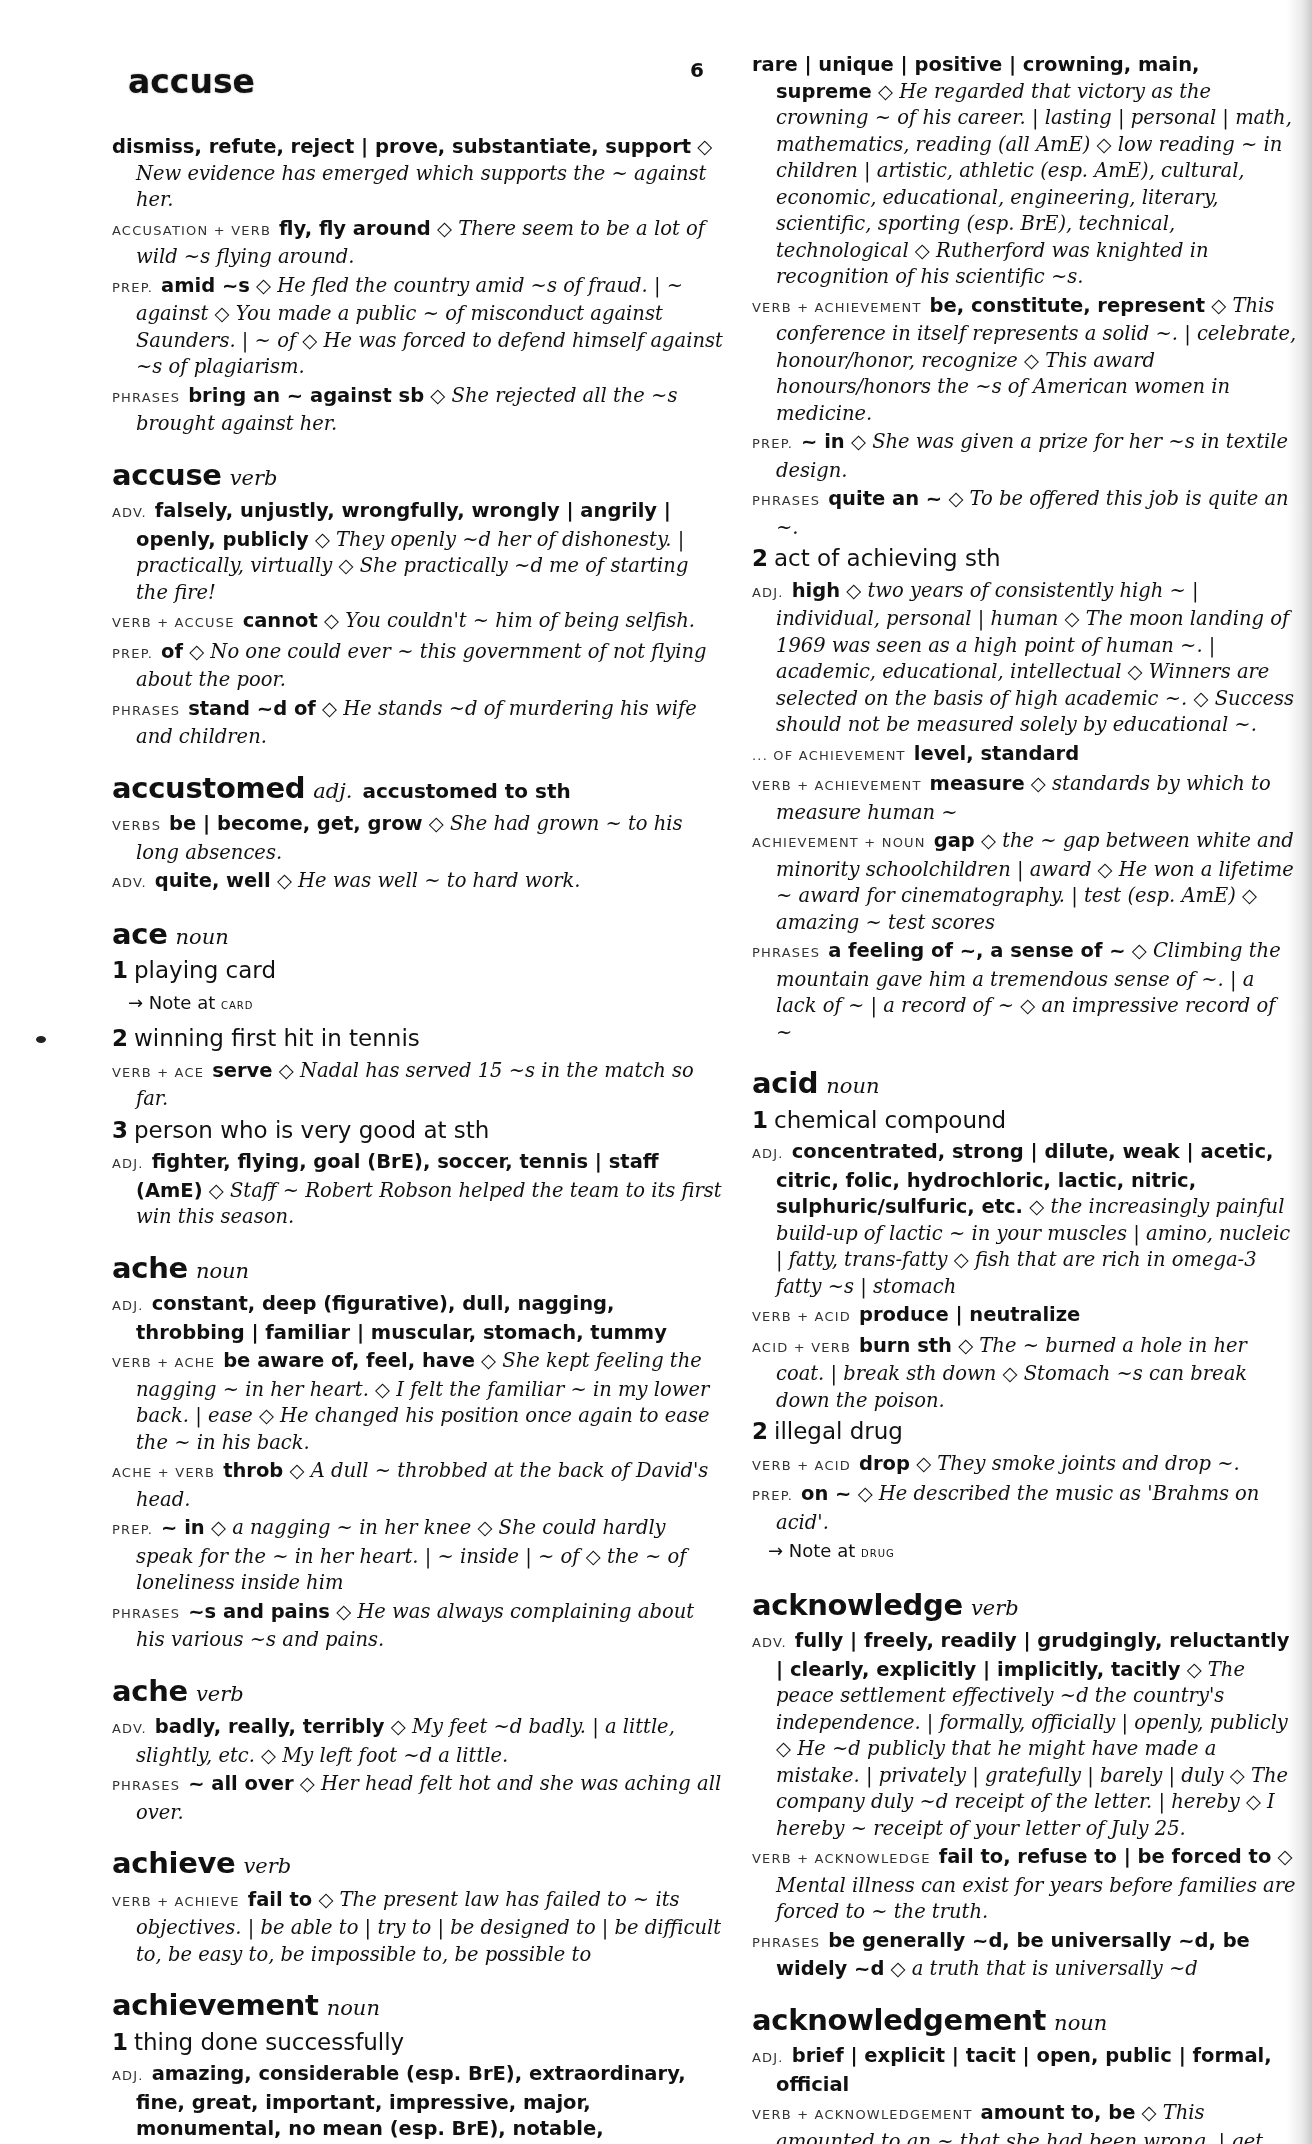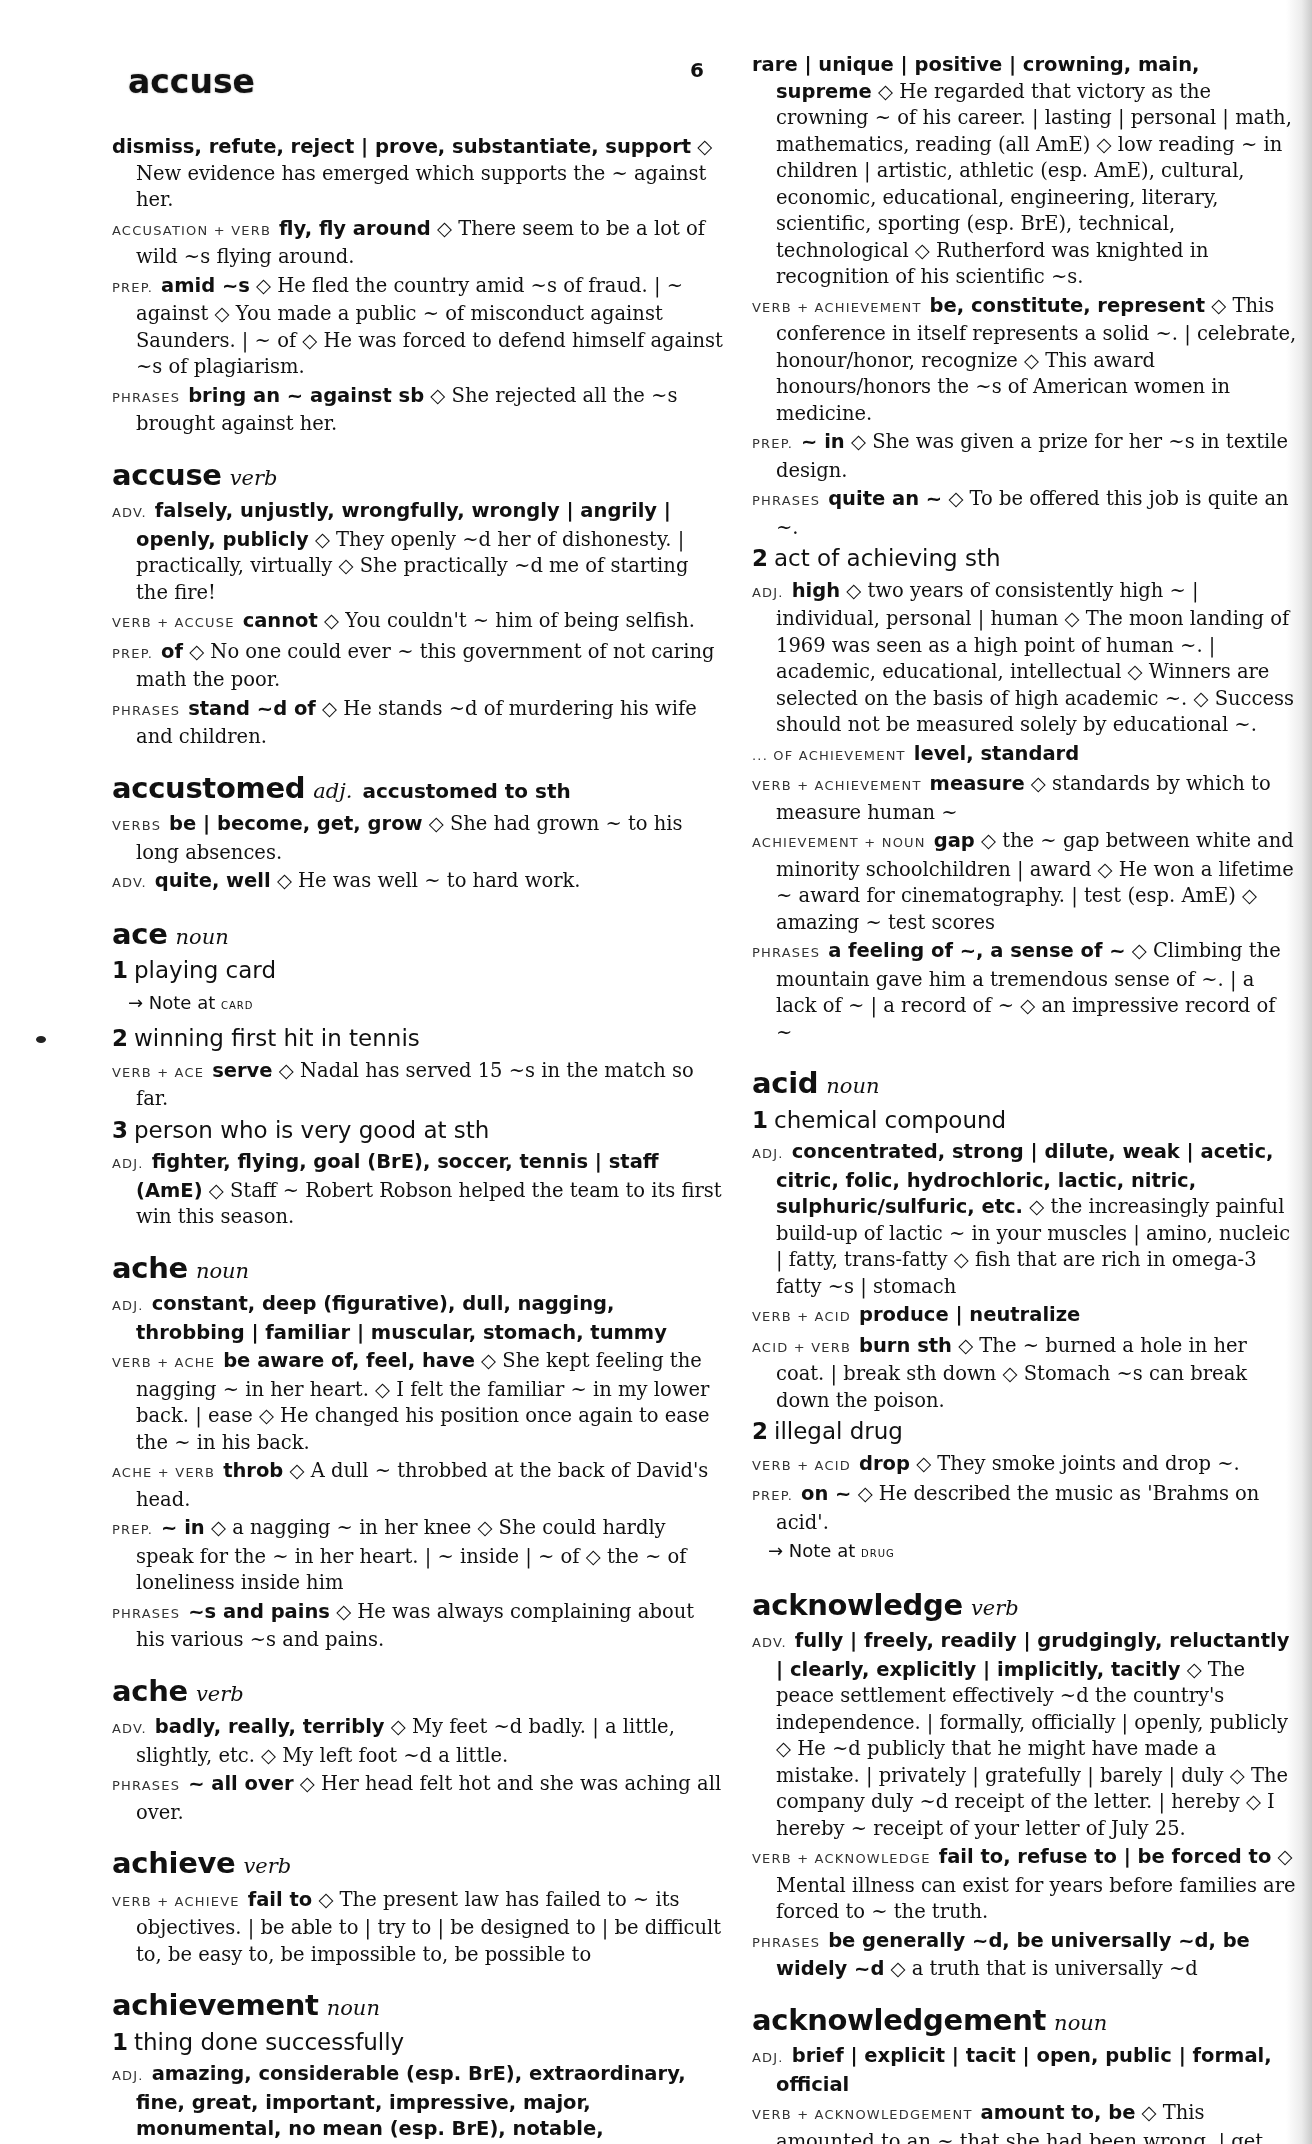--- a/index.html
+++ b/index.html
@@ -38,21 +38,21 @@
   .sense {
     font-family: "DejaVu Sans", sans-serif; font-size: 23px; margin: 4px 0 6px 0;
   }
   .sense .num { font-weight: bold; margin-right: 6px; }
   .block { padding-left: 24px; text-indent: -24px; margin: 2px 0; }
   .label {
     font-family: "DejaVu Sans", sans-serif; font-size: 13px; letter-spacing: 1.2px;
     text-transform: uppercase; color: #333; margin-right: 8px;
   }
   .coll { font-family: "DejaVu Sans", sans-serif; font-weight: bold; }
-  .ex { }
+  .ex { font-style: italic; }
   .note { font-family: "DejaVu Sans", sans-serif; font-size: 18px; padding-left: 16px; margin: 2px 0 6px 0; }
   .note .sc { font-size: 10px; letter-spacing: 1px; text-transform: uppercase; }
 </style>
 </head>
 <body>
 
 <div class="page-edge"></div>
 <div class="running-head">accuse</div>
 <div class="page-number">6</div>
 <div class="margin-mark"></div>
@@ -61,21 +61,21 @@
     <div class="entry">
       <div class="block"><span class="coll">dismiss, refute, reject | prove, substantiate, support</span> <span class="ex">◇ New evidence has emerged which supports the ~ against her.</span></div>
       <div class="block"><span class="label">ACCUSATION + VERB</span><span class="coll">fly, fly around</span> <span class="ex">◇ There seem to be a lot of wild ~s flying around.</span></div>
       <div class="block"><span class="label">PREP.</span><span class="coll">amid ~s</span> <span class="ex">◇ He fled the country amid ~s of fraud. | ~ against ◇ You made a public ~ of misconduct against Saunders. | ~ of ◇ He was forced to defend himself against ~s of plagiarism.</span></div>
       <div class="block"><span class="label">PHRASES</span><span class="coll">bring an ~ against sb</span> <span class="ex">◇ She rejected all the ~s brought against her.</span></div>
     </div>
     <div class="entry">
       <div class="headword-line"><span class="headword">accuse</span><span class="pos">verb</span></div>
       <div class="block"><span class="label">ADV.</span><span class="coll">falsely, unjustly, wrongfully, wrongly | angrily | openly, publicly</span> <span class="ex">◇ They openly ~d her of dishonesty. | practically, virtually ◇ She practically ~d me of starting the fire!</span></div>
       <div class="block"><span class="label">VERB + ACCUSE</span><span class="coll">cannot</span> <span class="ex">◇ You couldn't ~ him of being selfish.</span></div>
-      <div class="block"><span class="label">PREP.</span><span class="coll">of</span> <span class="ex">◇ No one could ever ~ this government of not caring math the poor.</span></div>
+      <div class="block"><span class="label">PREP.</span><span class="coll">of</span> <span class="ex">◇ No one could ever ~ this government of not flying about the poor.</span></div>
       <div class="block"><span class="label">PHRASES</span><span class="coll">stand ~d of</span> <span class="ex">◇ He stands ~d of murdering his wife and children.</span></div>
     </div>
     <div class="entry">
       <div class="headword-line"><span class="headword">accustomed</span><span class="pos">adj.</span><span class="gloss-after">accustomed to sth</span></div>
       <div class="block"><span class="label">VERBS</span><span class="coll">be | become, get, grow</span> <span class="ex">◇ She had grown ~ to his long absences.</span></div>
       <div class="block"><span class="label">ADV.</span><span class="coll">quite, well</span> <span class="ex">◇ He was well ~ to hard work.</span></div>
     </div>
     <div class="entry">
       <div class="headword-line"><span class="headword">ace</span><span class="pos">noun</span></div>
       <div class="sense"><span class="num">1</span><span>playing card</span></div>

